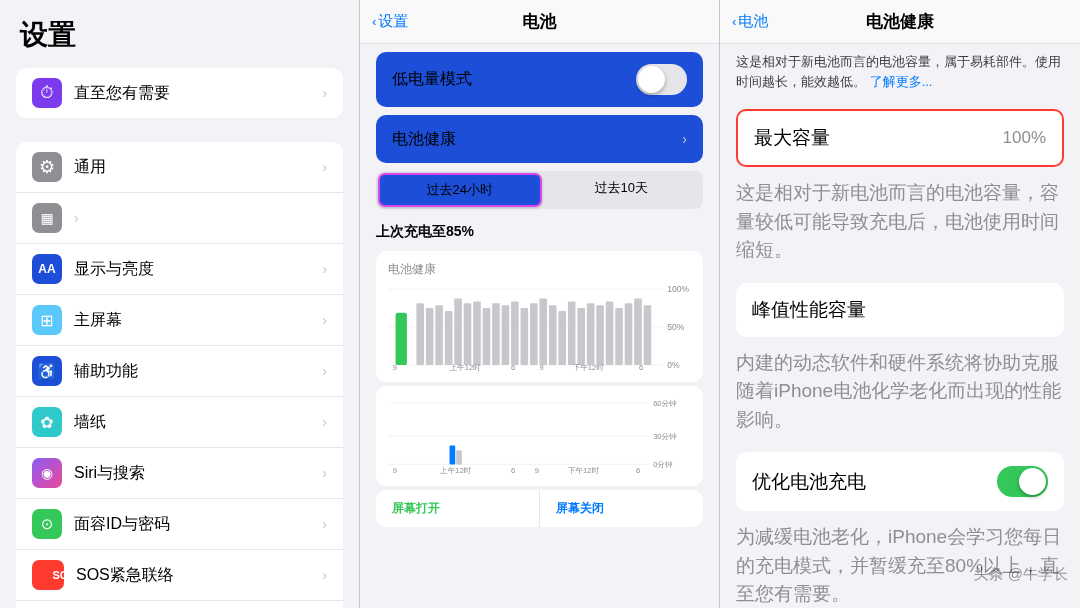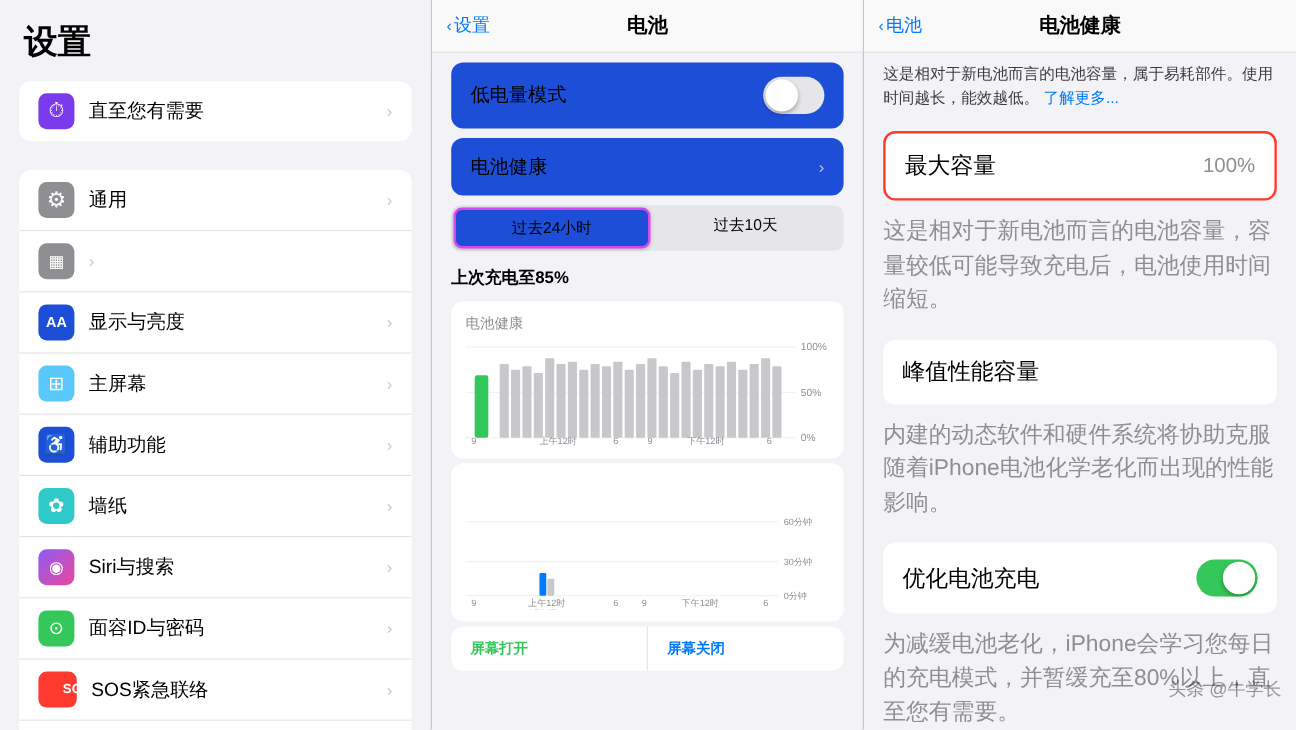--- a/index.html
+++ b/index.html
@@ -249,21 +249,20 @@
       padding: 10px 12px;
     }
     .activity-title {
       font-size: 12px;
       color: #8e8e93;
       margin-bottom: 4px;
     }
     .activity-area {
       height: 80px;
       position: relative;
-      margin-top: 32px;
     }
 
     
     .health-content {
       padding: 0;
       flex: 1;
       overflow-y: auto;
     }
 
     .health-intro {

